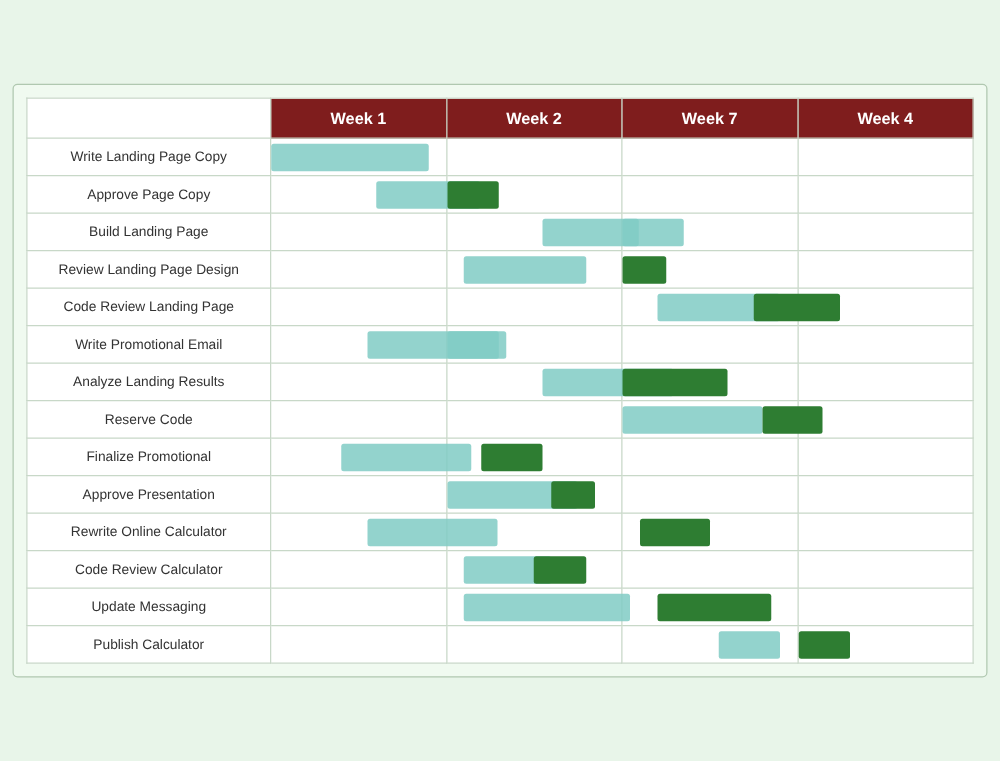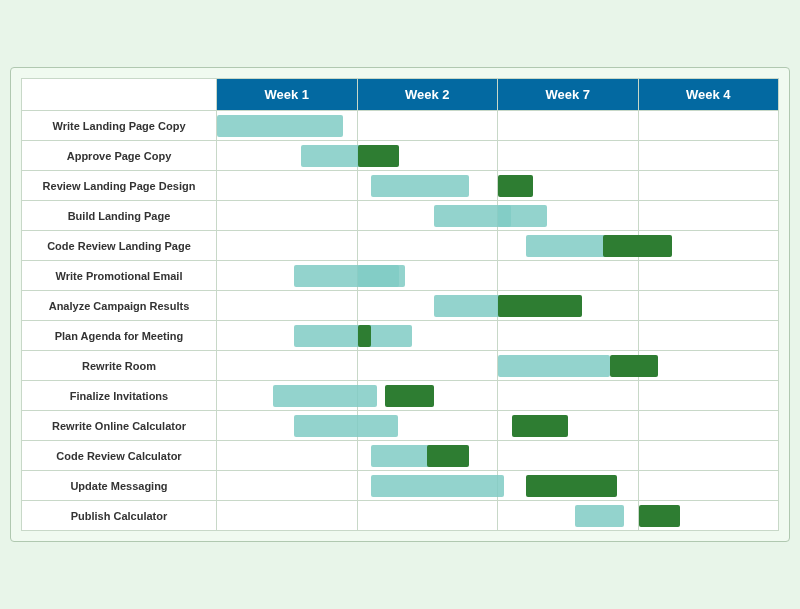--- a/index.html
+++ b/index.html
@@ -23,36 +23,36 @@
       width: 100%;
       border-collapse: collapse;
       background: white;
       border: 1px solid #c0d8c0;
     }
     .gantt-table th, .gantt-table td {
       border: 1px solid #c8d8c8;
       padding: 0;
     }
     .header-row th {
-      background: #0369a1;
+      background: #7f1d1d;
       color: white;
       font-weight: bold;
       font-size: 13px;
       text-align: center;
       padding: 6px 4px;
       height: 32px;
     }
     .header-row th.task-col {
       background: white;
       color: white;
       border: 1px solid #c8d8c8;
     }
     .task-name-cell {
       font-size: 11px;
-      font-weight: bold;
+      font-weight: normal;
       color: #333;
       text-align: center;
       padding: 3px 6px;
       height: 30px;
       vertical-align: middle;
       white-space: nowrap;
       width: 195px;
       min-width: 195px;
     }
     .bar-cell {
@@ -122,51 +122,51 @@
             </div>
           </td>
           <td class="bar-cell week-col">
             <div class="bar-wrapper"></div>
           </td>
           <td class="bar-cell week-col">
             <div class="bar-wrapper"></div>
           </td>
         </tr>
         <tr>
+          <td class="task-name-cell">Build Landing Page</td>
+          <td class="bar-cell week-col">
+            <div class="bar-wrapper"></div>
+          </td>
+          <td class="bar-cell week-col">
+            <div class="bar-wrapper">
+              <div class="bar bar-light" style="left: 55%; width: 55%;"></div>
+            </div>
+          </td>
+          <td class="bar-cell week-col">
+            <div class="bar-wrapper">
+              <div class="bar bar-light" style="left: 0%; width: 35%;"></div>
+            </div>
+          </td>
+          <td class="bar-cell week-col">
+            <div class="bar-wrapper"></div>
+          </td>
+        </tr>
+        <tr>
           <td class="task-name-cell">Review Landing Page Design</td>
           <td class="bar-cell week-col">
             <div class="bar-wrapper"></div>
           </td>
           <td class="bar-cell week-col">
             <div class="bar-wrapper">
               <div class="bar bar-light" style="left: 10%; width: 70%;"></div>
             </div>
           </td>
           <td class="bar-cell week-col">
             <div class="bar-wrapper">
               <div class="bar bar-dark" style="left: 0%; width: 25%;"></div>
-            </div>
-          </td>
-          <td class="bar-cell week-col">
-            <div class="bar-wrapper"></div>
-          </td>
-        </tr>
-        <tr>
-          <td class="task-name-cell">Build Landing Page</td>
-          <td class="bar-cell week-col">
-            <div class="bar-wrapper"></div>
-          </td>
-          <td class="bar-cell week-col">
-            <div class="bar-wrapper">
-              <div class="bar bar-light" style="left: 55%; width: 55%;"></div>
-            </div>
-          </td>
-          <td class="bar-cell week-col">
-            <div class="bar-wrapper">
-              <div class="bar bar-light" style="left: 0%; width: 35%;"></div>
             </div>
           </td>
           <td class="bar-cell week-col">
             <div class="bar-wrapper"></div>
           </td>
         </tr>
         <tr>
           <td class="task-name-cell">Code Review Landing Page</td>
           <td class="bar-cell week-col">
             <div class="bar-wrapper"></div>
@@ -197,85 +197,84 @@
             </div>
           </td>
           <td class="bar-cell week-col">
             <div class="bar-wrapper"></div>
           </td>
           <td class="bar-cell week-col">
             <div class="bar-wrapper"></div>
           </td>
         </tr>
         <tr>
-          <td class="task-name-cell">Analyze Campaign Results</td>
+          <td class="task-name-cell">Analyze Landing Results</td>
           <td class="bar-cell week-col">
             <div class="bar-wrapper"></div>
           </td>
           <td class="bar-cell week-col">
             <div class="bar-wrapper">
               <div class="bar bar-light" style="left: 55%; width: 75%;"></div>
             </div>
           </td>
           <td class="bar-cell week-col">
             <div class="bar-wrapper">
               <div class="bar bar-dark" style="left: 0%; width: 60%;"></div>
             </div>
           </td>
           <td class="bar-cell week-col">
             <div class="bar-wrapper"></div>
           </td>
         </tr>
         <tr>
-          <td class="task-name-cell">Plan Agenda for Meeting</td>
-          <td class="bar-cell week-col">
-            <div class="bar-wrapper">
-              <div class="bar bar-light" style="left: 55%; width: 85%;"></div>
-            </div>
-          </td>
-          <td class="bar-cell week-col">
-            <div class="bar-wrapper">
-              <div class="bar bar-dark" style="left: 0%; width: 10%;"></div>
-            </div>
-          </td>
-          <td class="bar-cell week-col">
-            <div class="bar-wrapper"></div>
-          </td>
-          <td class="bar-cell week-col">
-            <div class="bar-wrapper"></div>
-          </td>
-        </tr>
-        <tr>
-          <td class="task-name-cell">Rewrite Room</td>
+          <td class="task-name-cell">Reserve Code</td>
           <td class="bar-cell week-col">
             <div class="bar-wrapper"></div>
           </td>
           <td class="bar-cell week-col">
             <div class="bar-wrapper"></div>
           </td>
           <td class="bar-cell week-col">
             <div class="bar-wrapper">
               <div class="bar bar-light" style="left: 0%; width: 80%;"></div>
               <div class="bar bar-dark" style="left: 80%; width: 35%;"></div>
             </div>
           </td>
           <td class="bar-cell week-col">
             <div class="bar-wrapper"></div>
           </td>
         </tr>
         <tr>
-          <td class="task-name-cell">Finalize Invitations</td>
+          <td class="task-name-cell">Finalize Promotional</td>
           <td class="bar-cell week-col">
             <div class="bar-wrapper">
               <div class="bar bar-light" style="left: 40%; width: 75%;"></div>
             </div>
           </td>
           <td class="bar-cell week-col">
             <div class="bar-wrapper">
               <div class="bar bar-dark" style="left: 20%; width: 35%;"></div>
+            </div>
+          </td>
+          <td class="bar-cell week-col">
+            <div class="bar-wrapper"></div>
+          </td>
+          <td class="bar-cell week-col">
+            <div class="bar-wrapper"></div>
+          </td>
+        </tr>
+        <tr>
+          <td class="task-name-cell">Approve Presentation</td>
+          <td class="bar-cell week-col">
+            <div class="bar-wrapper"></div>
+          </td>
+          <td class="bar-cell week-col">
+            <div class="bar-wrapper">
+              <div class="bar bar-light" style="left: 0%; width: 75%;"></div>
+              <div class="bar bar-dark" style="left: 60%; width: 25%;"></div>
             </div>
           </td>
           <td class="bar-cell week-col">
             <div class="bar-wrapper"></div>
           </td>
           <td class="bar-cell week-col">
             <div class="bar-wrapper"></div>
           </td>
         </tr>
         <tr>

